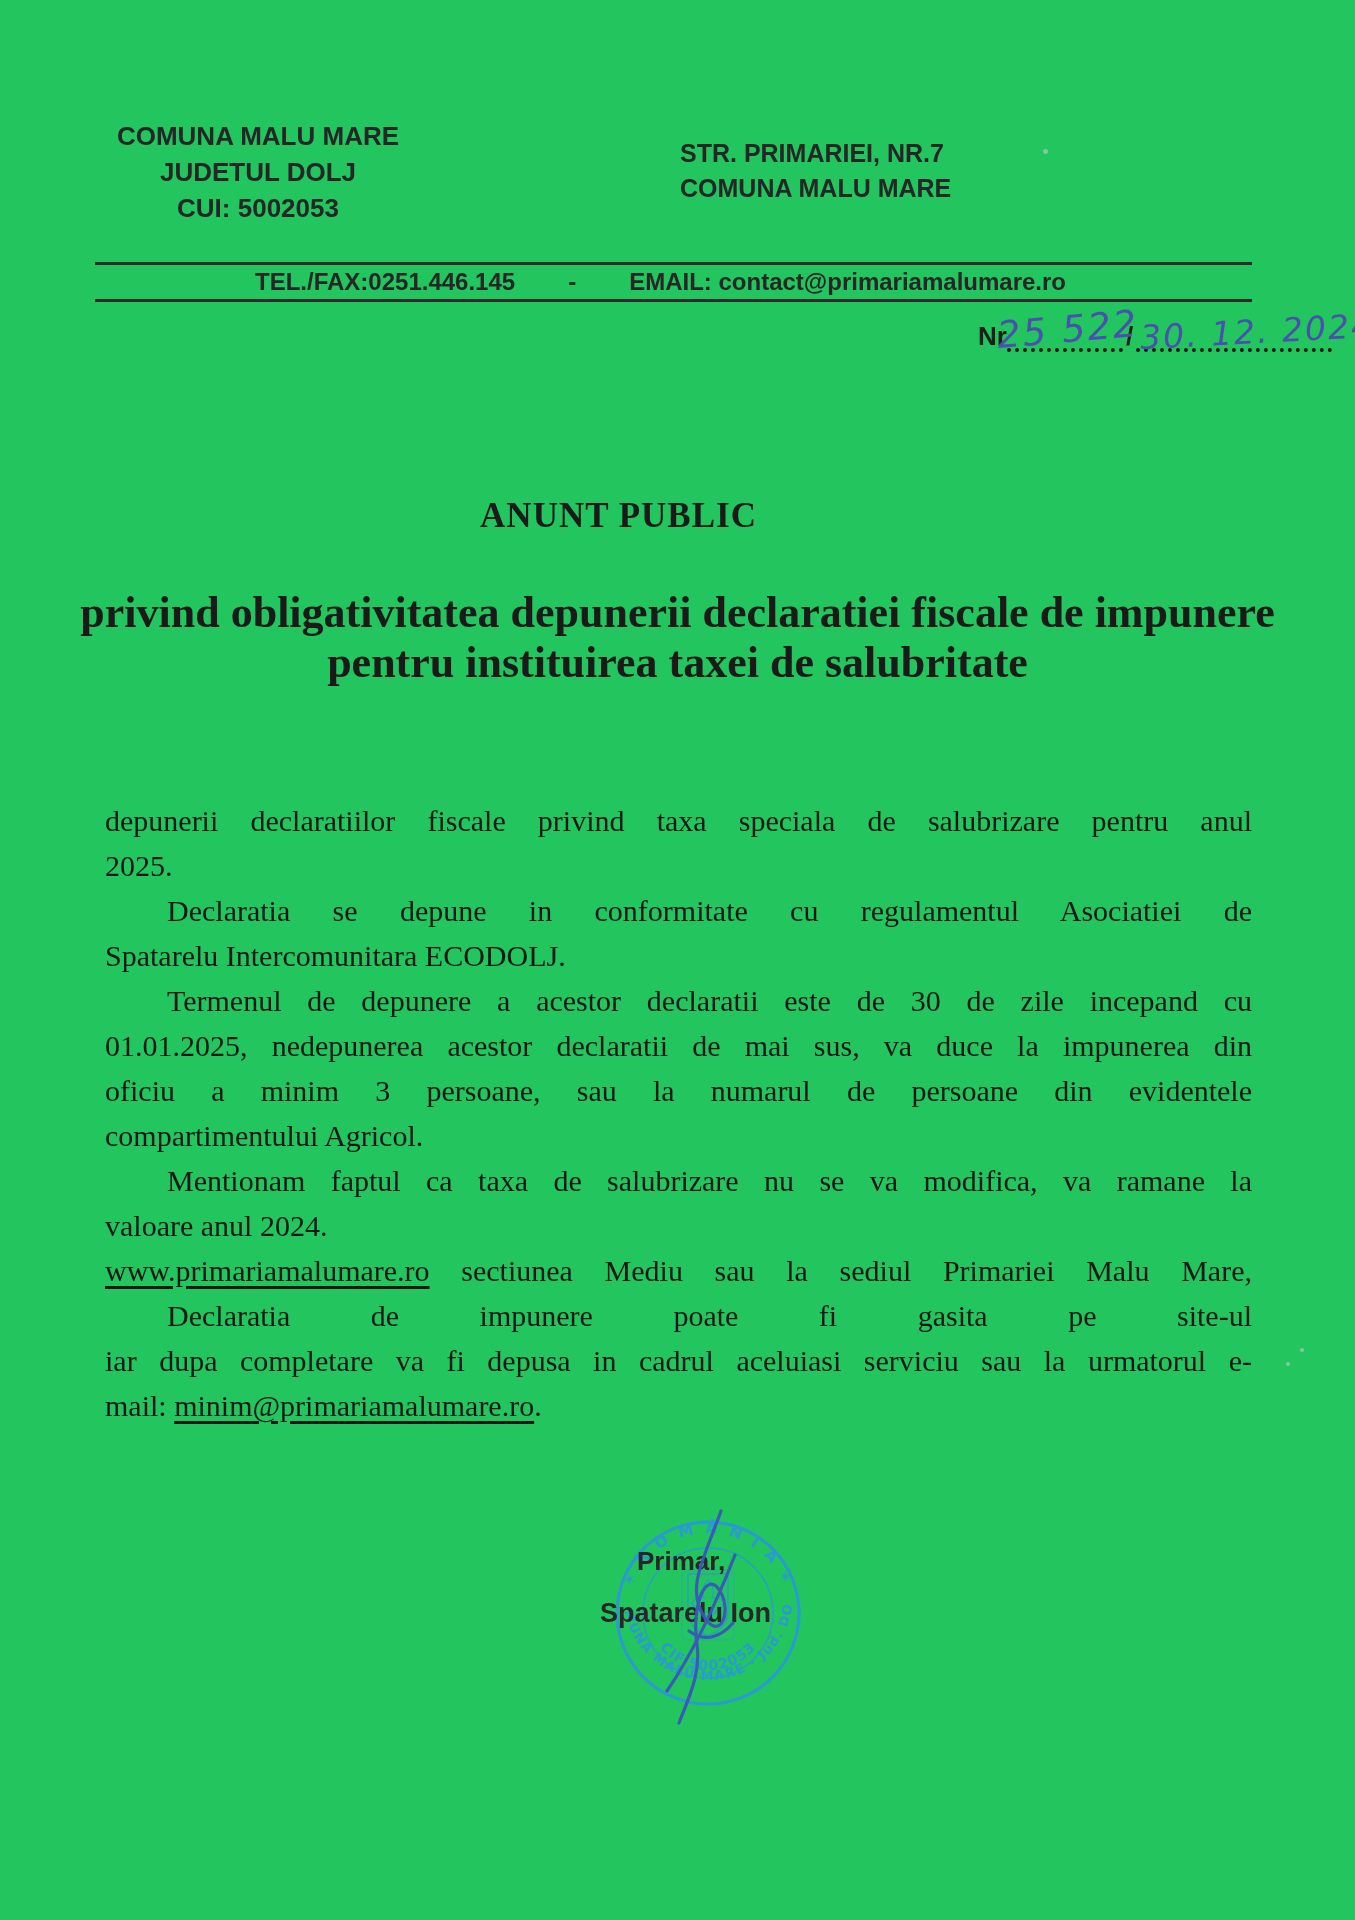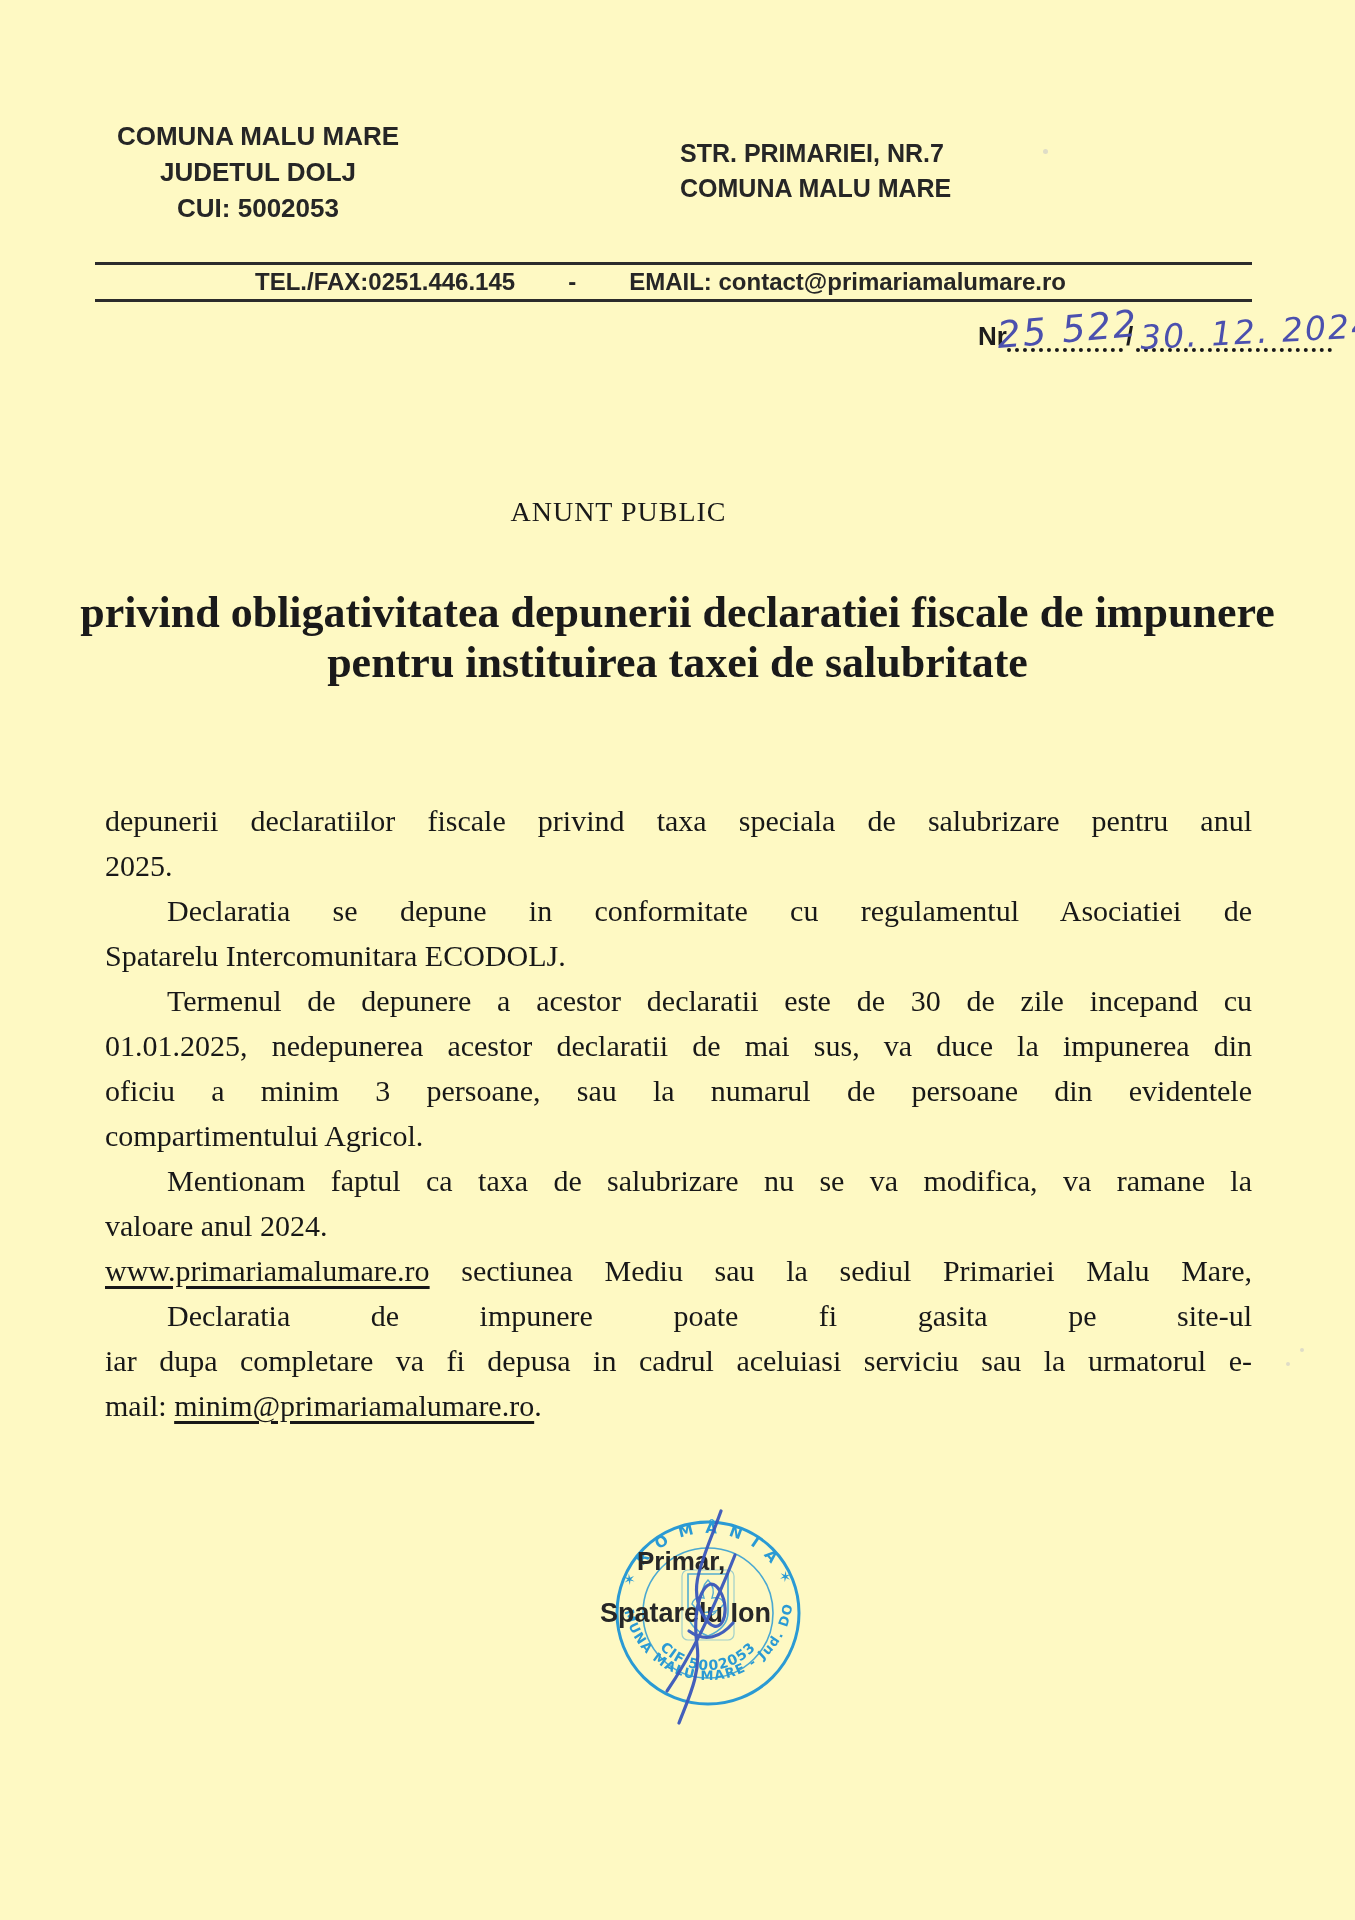--- a/index.html
+++ b/index.html
@@ -1,17 +1,17 @@
 <!DOCTYPE html>
 <html><head>
 <meta charset="utf-8">
 <style>
   html,body { margin:0; padding:0; background:#ffffff; }
   #page {
-    position:relative; width:1355px; height:1920px; background:#fef9c3;
+    position:relative; width:1355px; height:1920px; background:#22c55e;
     font-family:"Liberation Serif","DejaVu Serif",serif; color:#1c1c1c; overflow:hidden;
   }
 
   
   .hdr-left { position:absolute; left:95px; top:118px; width:326px; text-align:center;
     font-family:"Liberation Sans","DejaVu Sans",sans-serif; font-weight:bold;
     font-size:26px; line-height:36px; color:#262626; }
   .hdr-right { position:absolute; left:680px; top:136px; width:350px; 
     font-family:"Liberation Sans","DejaVu Sans",sans-serif; font-weight:bold;
     font-size:25px; line-height:35px; color:#262626; }
@@ -29,21 +29,21 @@
   .dots { display:inline-block; border-bottom:4px dotted #1a1a1a; height:30px; position:relative; }
   .dots-1 { width:116px; } .dots-2 { width:196px; }
   .hand { position:absolute; bottom:-3px; white-space:nowrap; font-weight:normal;
     font-family:"DejaVu Sans",sans-serif; font-style:italic; color:#4b50ae; letter-spacing:2px; }
   .hand-nr { left:-10px; font-size:37px; transform:rotate(-5deg); }
   .hand-date { left:4px; font-size:33px; transform:rotate(-3deg); }
   .nr-slash { padding:0 3px; }
 
   
   .doc-title { position:absolute; left:0; top:496px; width:1237px; text-align:center;
-    font-weight:normal; font-size:28px; letter-spacing:1px; color:#1a1a1a; }
+    font-weight:bold; font-size:35px; letter-spacing:1px; color:#1a1a1a; }
   .doc-subtitle { position:absolute; left:60px; top:588px; width:1235px; text-align:center;
     font-weight:bold; font-size:44px; line-height:50px; color:#1a1a1a; }
 
   
   .body-text { position:absolute; left:105px; top:798px; width:1147px;
     font-size:30px; line-height:45px; color:#181818; }
   .bl { text-align:justify; text-align-last:justify; }
   .bl.last { text-align-last:left; }
   .bl.first { text-indent:62px; }
   .u { text-decoration:underline; text-underline-offset:5px; }

